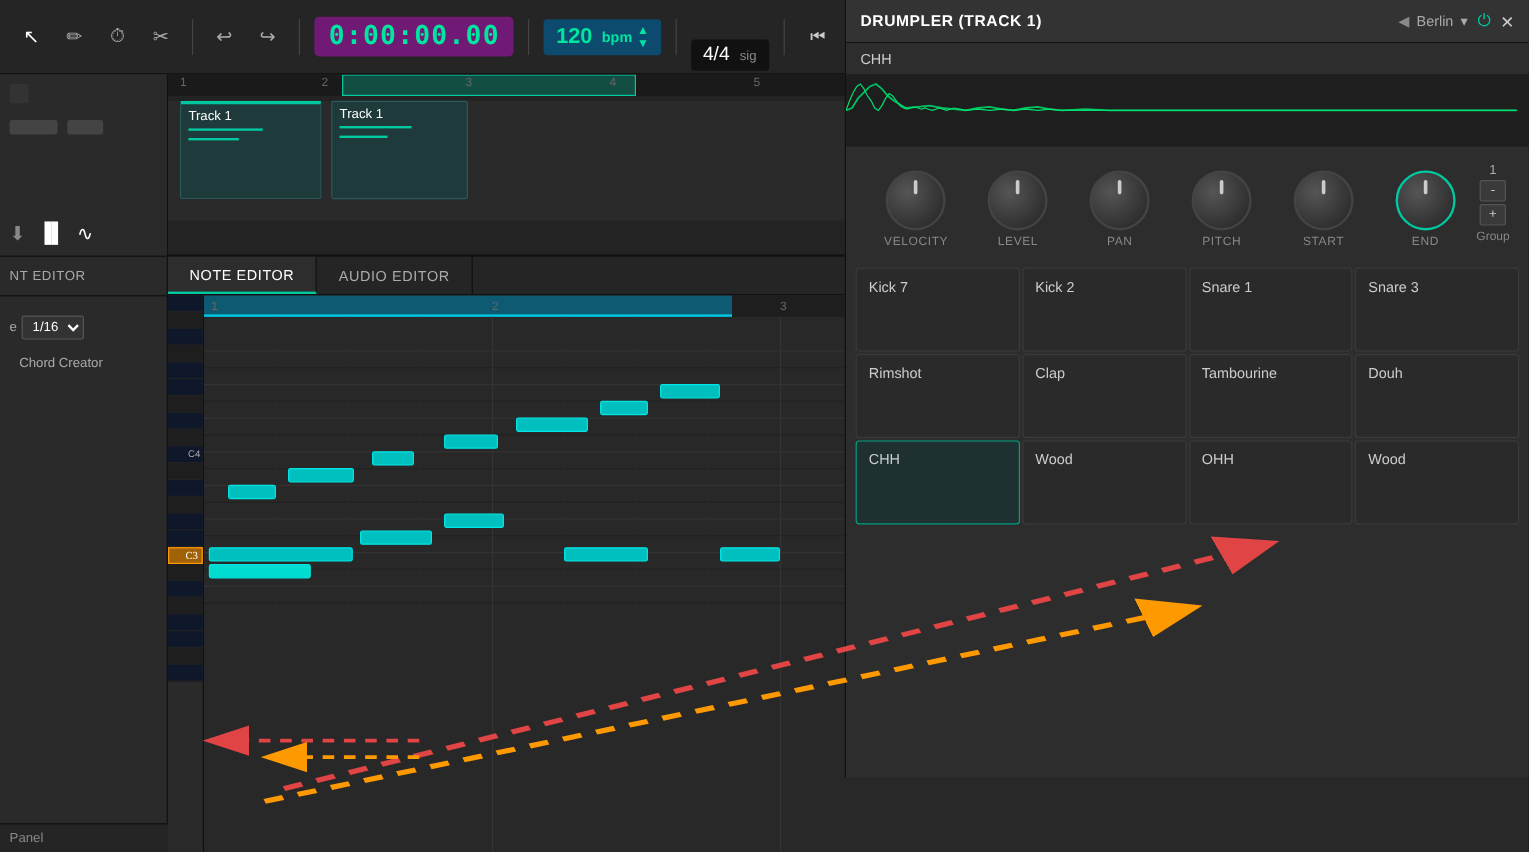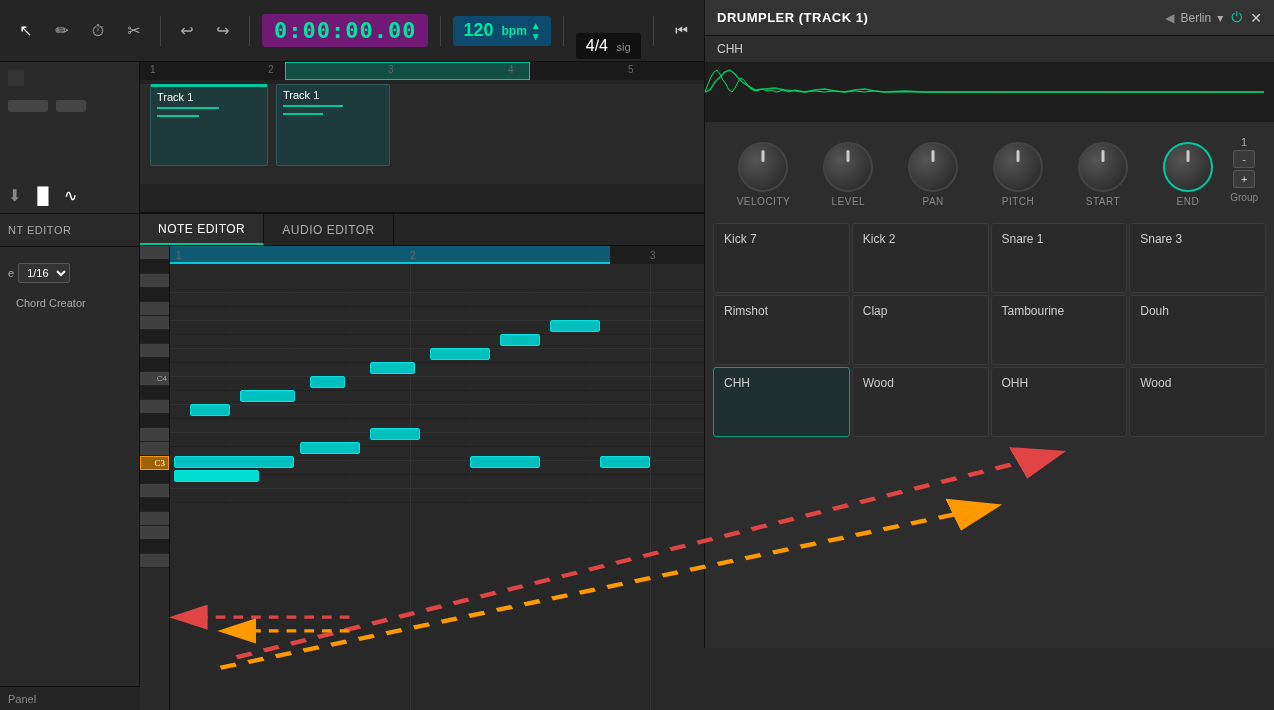--- a/index.html
+++ b/index.html
@@ -279,21 +279,21 @@
     .piano-key {
       height: 14px;
       border-bottom: 1px solid #222;
       display: flex;
       align-items: center;
       justify-content: flex-end;
       padding-right: 3px;
       font-size: 8px;
       color: #888;
     }
-    .piano-key.white { background: #404040; }
+    .piano-key.white { background: #0f172a; }
     .piano-key.black { background: #1e1e1e; }
     .piano-key.c3-key {
       background: #a16207;
       border: 1px solid #f90;
       color: #fff;
       font-size: 9px;
       font-family: Liberation Serif, serif;
     }
     .piano-roll-grid {
       flex: 1;

